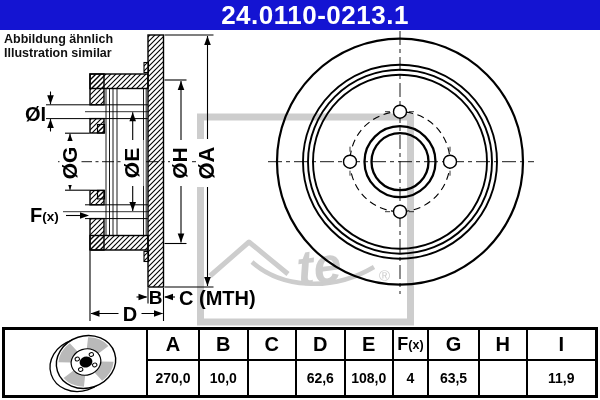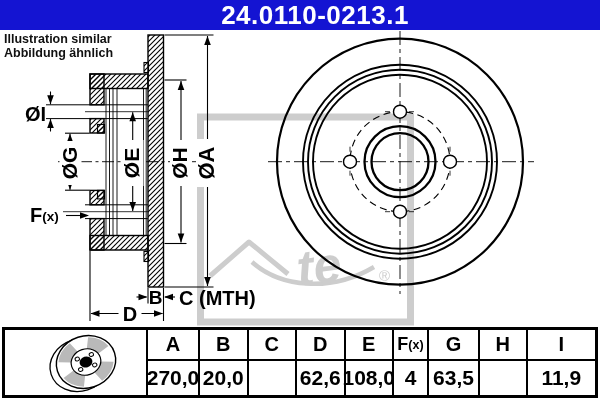--- a/index.html
+++ b/index.html
@@ -15,47 +15,47 @@
   #draw{position:absolute;left:0;top:0;z-index:3;pointer-events:none;}
   
   #spec{position:absolute;left:2px;top:327px;width:596px;height:71px;box-sizing:border-box;
         border:3px solid #000;display:flex;z-index:1;background:#fff;}
   .iconcell{width:143px;box-sizing:border-box;border-right:2.5px solid #000;}
   .col{display:flex;flex-direction:column;box-sizing:border-box;border-right:2.5px solid #000;}
   .col:last-child{border-right:none;flex:1;}
   .col .h{height:31px;box-sizing:border-box;border-bottom:2.5px solid #000;display:flex;
           align-items:center;justify-content:center;font-weight:bold;font-size:20px;color:#000;}
   .col .v{flex:1;display:flex;align-items:center;justify-content:center;font-weight:bold;
-          font-size:21px;color:#000;}
+          font-size:14px;color:#000;}
   .fsub{font-size:12.5px;font-weight:bold;}
   text,tspan{font-family:"Liberation Sans",sans-serif;}
 </style>
 </head>
 <body>
 
 <div id="stage">
 
   <div id="topbar" style="background:#1414d2;">
     <span class="pn">24.0110-0213.1</span>
   </div>
 
   <div id="note">
+    <div>Abbildung ähnlich</div>
     <div>Illustration similar</div>
-    <div>Abbildung ähnlich</div>
   </div>
 
   <div id="spec">
     <div class="iconcell"></div>
     <div class="col" style="width:52px">
       <div class="h">A</div>
       <div class="v">270,0</div>
     </div>
     <div class="col" style="width:48.5px">
       <div class="h">B</div>
-      <div class="v">20,0</div>
+      <div class="v">10,0</div>
     </div>
     <div class="col" style="width:48.5px">
       <div class="h">C</div>
     </div>
     <div class="col" style="width:48.5px">
       <div class="h">D</div>
       <div class="v">62,6</div>
     </div>
     <div class="col" style="width:48.5px">
       <div class="h">E</div>

